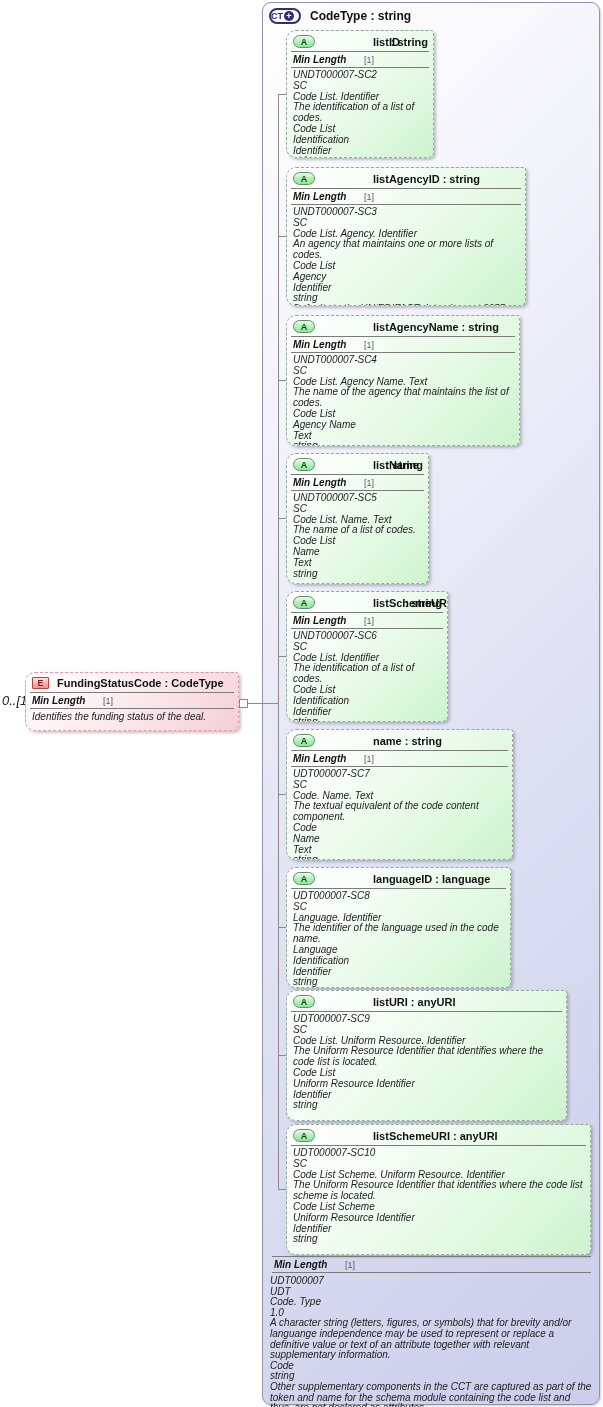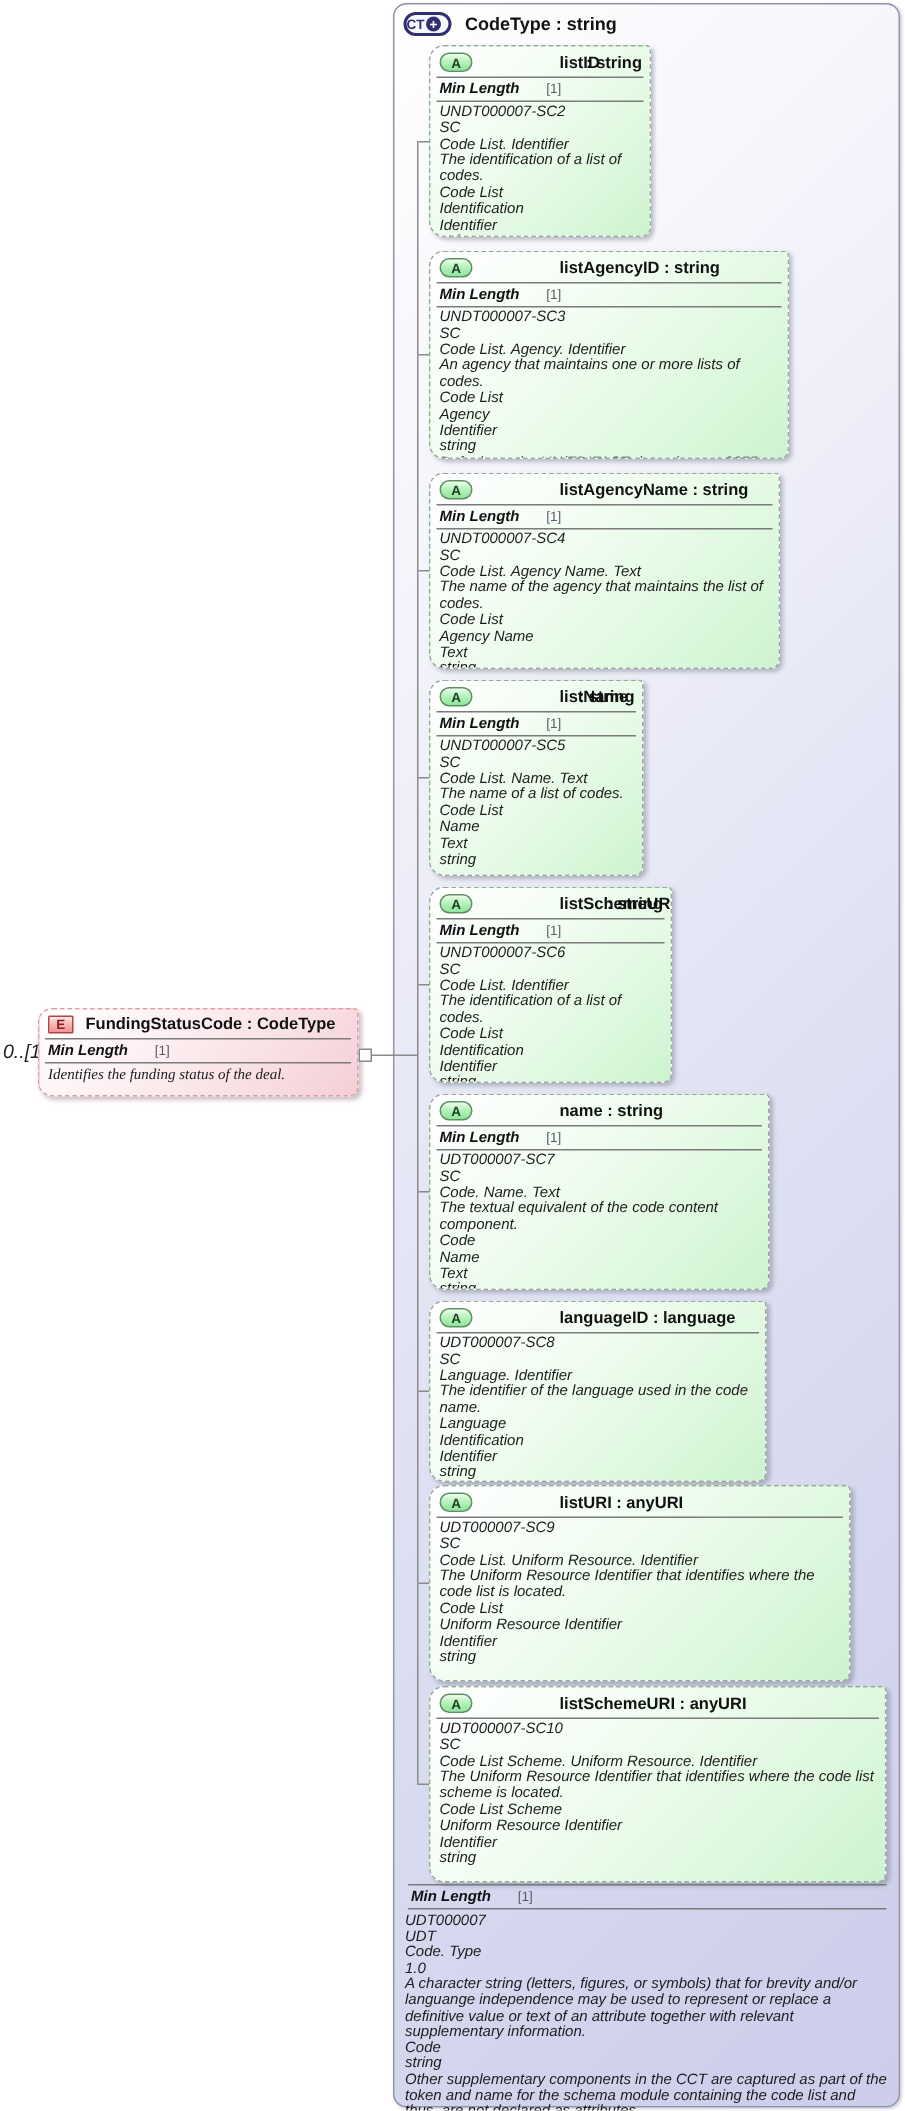--- a/index.html
+++ b/index.html
@@ -53,21 +53,21 @@
   .element-box { position:absolute; left:25px; top:672px; width:214px; height:59px;
     z-index:2; border:1px dashed #e39aa6; border-radius:10px 3px 6px 10px;
     background:linear-gradient(135deg,#ffffff 0%,#fdf1f3 35%,#f8dde2 75%,#f4ced6 100%);
     box-shadow:2px 2px 3px rgba(130,105,115,.4); overflow:hidden; }
   .element-head { display:flex; align-items:center; padding:4px 5px 3px 6px; }
   .e-icon { flex:0 0 auto; width:17px; height:12px; border:1px solid #b44444;
     background:linear-gradient(180deg,#ffe6e6 0%,#f6b0b0 55%,#ee9292 100%);
     color:#8e1d1d; font-weight:bold; font-size:9px; display:flex; align-items:center;
     justify-content:center; margin-right:8px; border-radius:1px; }
   .element-title { font-weight:bold; font-size:11px; color:#111; white-space:nowrap;text-align:right; }
-  .element-doc { padding:2px 6px; font-style:italic; font-size:10px; color:#1c1c1c;font-family:Liberation Serif, serif; }
+  .element-doc { padding:2px 6px; font-style:italic; font-size:10px; color:#1c1c1c; }
 
   .occurrence { position:absolute; left:2px; top:693px; font-size:13px;
     font-style:italic; color:#222; z-index:2; }
 
   
   .conn { position:absolute; background:#8a8a8a; z-index:1; }
   .entry-line { left:248px; top:703px; width:30px; height:1px; }
   .trunk { left:278px; top:94px; width:1px; height:1096px; }
   .stub { left:279px; width:8px; height:1px; }
   .s1{top:94px}.s2{top:236px}.s3{top:380px}.s4{top:518px}.s5{top:656px}

